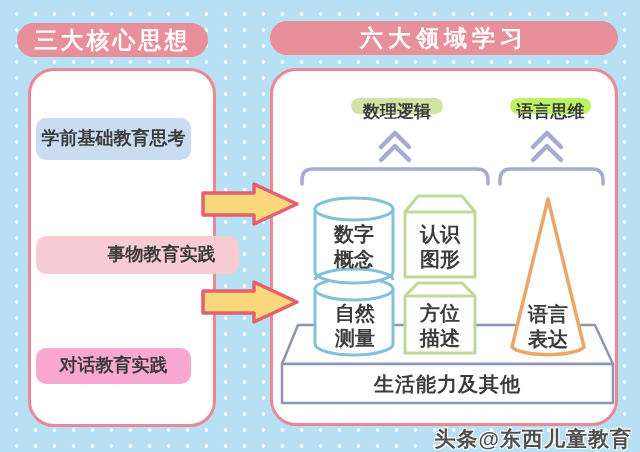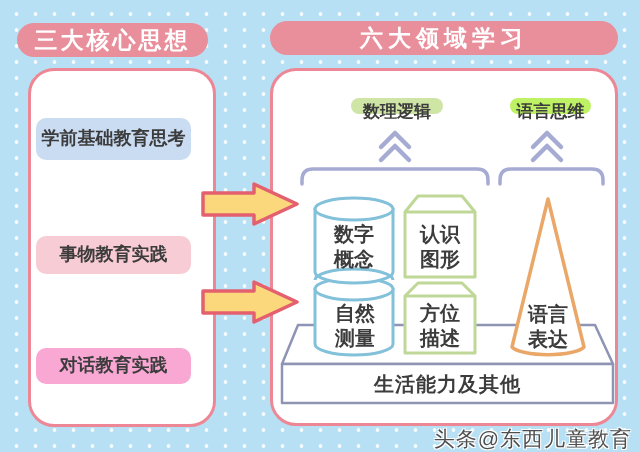--- a/index.html
+++ b/index.html
@@ -34,21 +34,21 @@
   .card-left{left:28px;top:68px;width:188px;height:359px;font-family:Liberation Mono, monospace;}
   .card-right{left:270px;top:68px;width:348px;height:358px;}
   .core-item{
     position:absolute;
     left:5px;width:155px;
     border-radius:10px;
     color:#3c3c3c;font-size:18px;font-weight:700;
     text-align:center;
   }
   .core-item-1{top:47px;height:42px;line-height:42px;background:#c9dcf2;}
-  .core-item-2{top:165px;height:38px;line-height:38px;background:#f8ccd4;}
+  .core-item-2{top:165px;height:38px;line-height:38px;background:#f8ccd4;padding-left:48px;}
   .core-item-3{top:277px;height:36px;line-height:36px;background:#f9a8d4;}
   .group-badge{
     position:absolute;top:27px;height:16px;line-height:27px;
     border-radius:8px;color:#3c3c3c;
     font-size:17px;font-weight:700;text-align:center;
   }
   .group-badge-math{left:78px;width:92px;background:#cfe5a6;}
   .group-badge-lang{left:237px;width:81px;background:#bef264;}
   .svg-overlay{position:absolute;left:0;top:0;width:640px;height:452px;}
   .shape-label{
@@ -61,21 +61,21 @@
   .label-cyl-bottom{left:315px;top:301px;width:80px;}
   .label-box-bottom{left:405px;top:301px;width:70px;}
   .label-cone{left:508px;top:302px;width:80px;}
   .platform-label{
     position:absolute;left:282px;top:371px;width:331px;
     color:#3c3c3c;font-size:20px;font-weight:700;
     line-height:26px;text-align:center;letter-spacing:1px;
   }
   .watermark{
     position:absolute;right:8px;top:425px;
-    color:#4f4f4f;font-size:21px;font-weight:400;letter-spacing:1px;
+    color:#4f4f4f;font-size:21px;font-weight:700;letter-spacing:1px;
     text-shadow:-1px -1px 0 #fff,1px -1px 0 #fff,-1px 1px 0 #fff,1px 1px 0 #fff;
   }
 </style>
 </head>
 <body>
 
 <div class="canvas">
 
   <div class="header-badge badge-left">三大核心思想</div>
   <div class="header-badge badge-right">六大领域学习</div>

